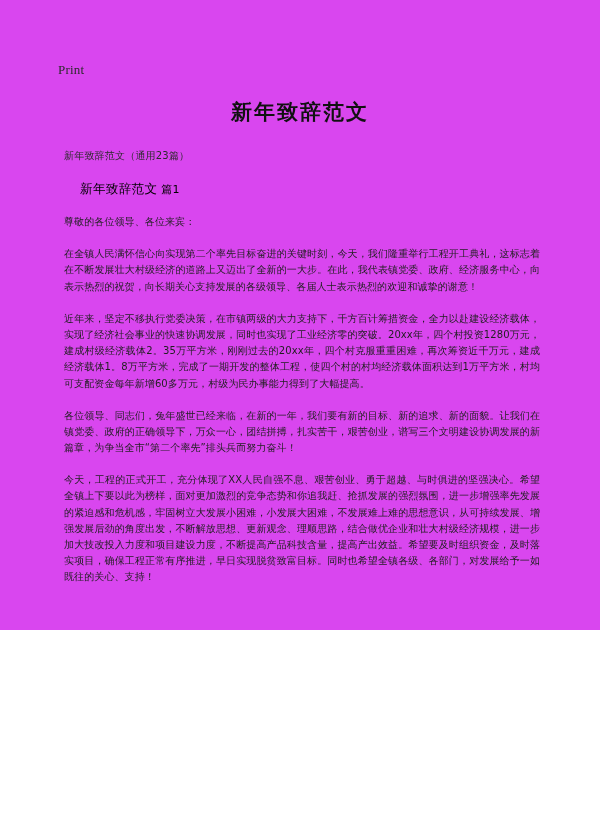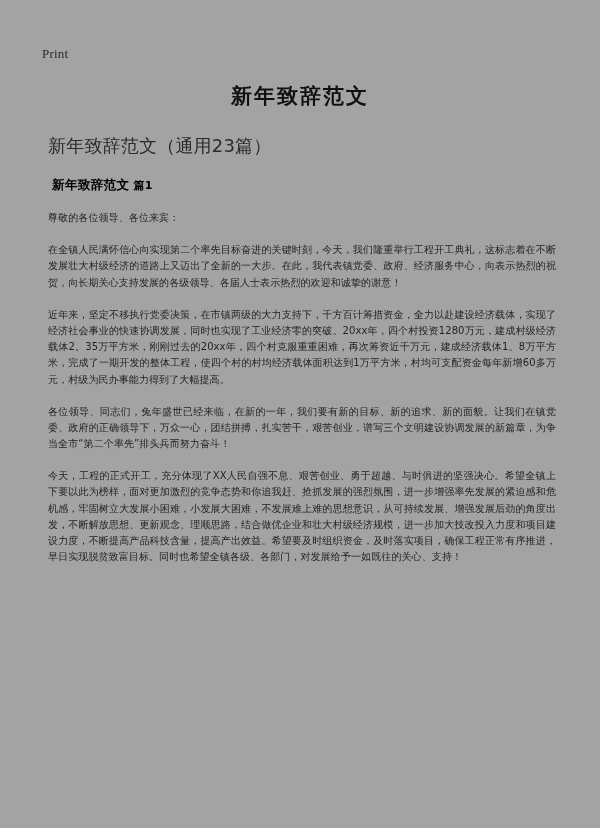--- a/index.html
+++ b/index.html
@@ -9,24 +9,24 @@
   }
   body {
     width: 600px;
     height: 828px;
     font-family: "Liberation Serif", "DejaVu Serif", serif;
     color: #1a1a1a;
     overflow: hidden;
   }
   .page {
     width: 600px;
-    height: 828px;
+    height: 630px;
     box-sizing: border-box;
-    padding: 0;
-    background: #a3a3a3;
+    padding: 16px;
+    background: #d946ef;
     position: relative;
   }
   .print-bar {
     padding: 44px 0 0 42px;
     height: 20px;
     box-sizing: content-box;
   }
   .print-link {
     font-family: "Liberation Serif", "DejaVu Serif", serif;
     font-size: 13px;
@@ -44,30 +44,30 @@
     letter-spacing: 2px;
     color: #111111;
     font-family: "DejaVu Sans", "Liberation Sans", sans-serif;
   }
   .content {
     padding: 0 44px 0 48px;
     box-sizing: border-box;
   }
   .subtitle {
     margin: 22px 0 8px 0;
-    font-size: 18px;
+    font-size: 10px;
     line-height: 1.5;
     color: #2b2b2b;
     font-family: "DejaVu Sans", "Liberation Sans", sans-serif;
     letter-spacing: 0.2px;
   }
   .section-heading {
-    margin: 18px 0 0 4px;
+    margin: 18px 0 0 16px;
     font-size: 12.6px;
-    font-weight: bold;
+    font-weight: normal;
     color: #000000;
     font-family: "DejaVu Sans", "Liberation Sans", sans-serif;
     letter-spacing: 0.3px;
   }
   .section-heading .num {
     font-size: 11px;
   }
   p.para {
     margin: 16px 0 0 0;
     font-size: 10px;

